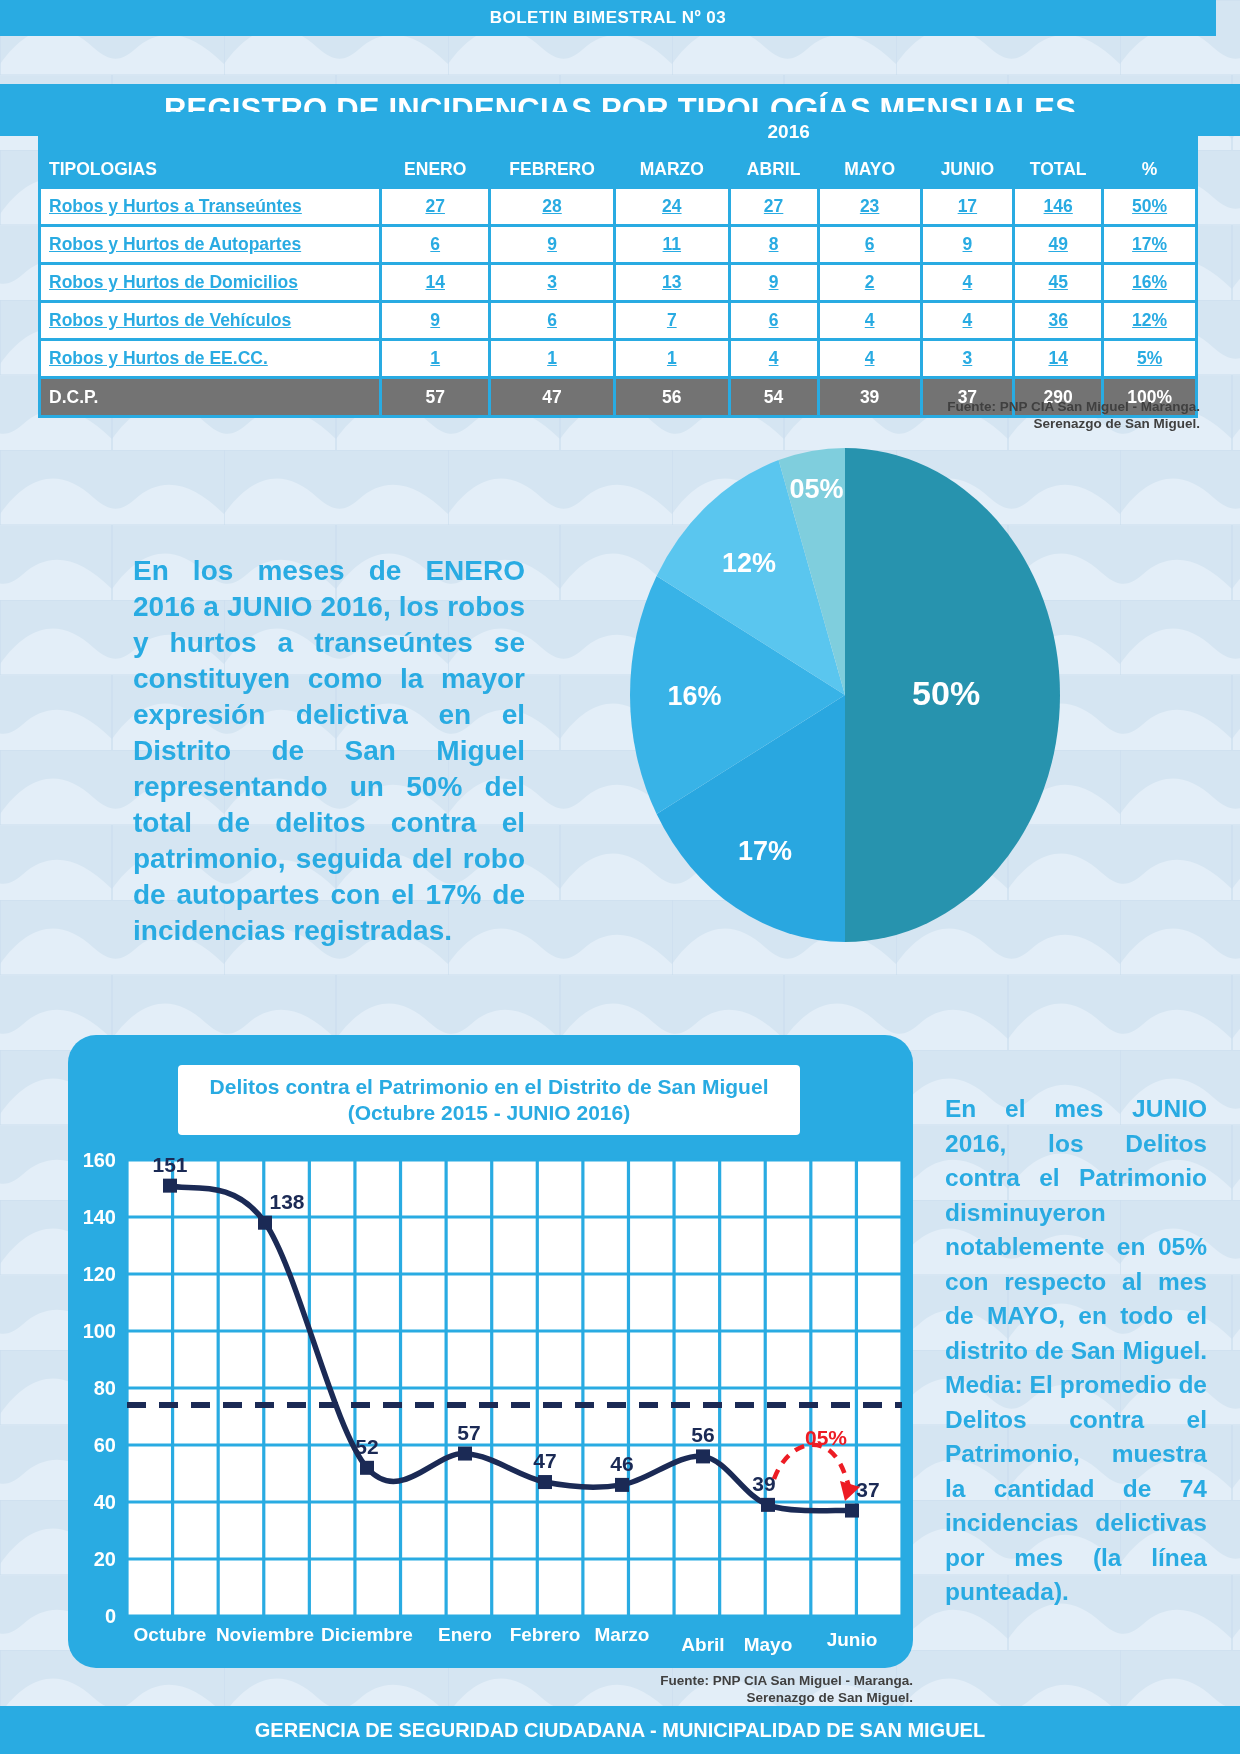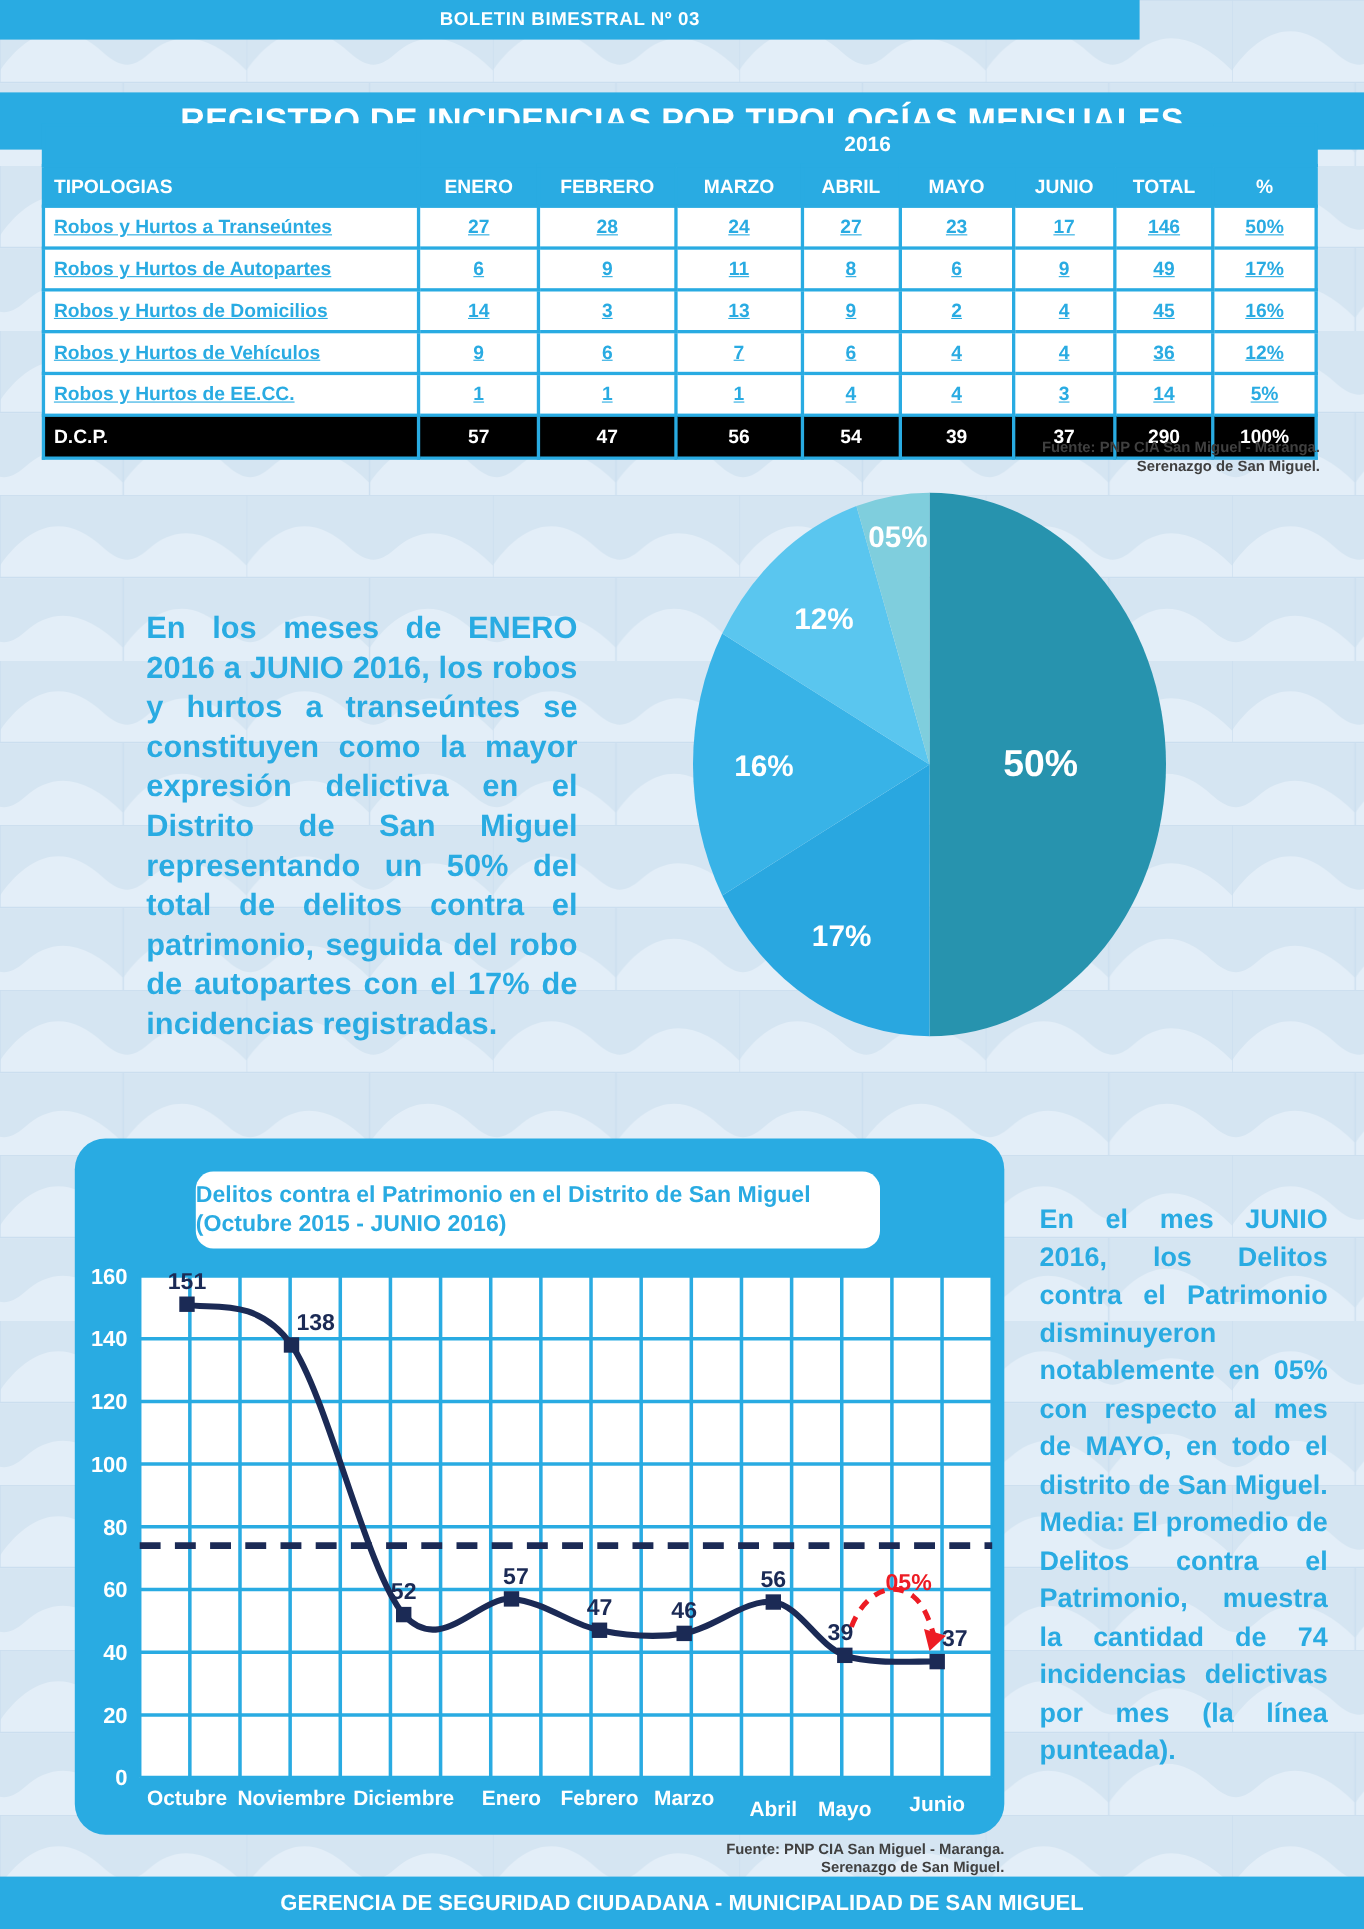--- a/index.html
+++ b/index.html
@@ -2,48 +2,48 @@
 <html><head>
 <meta charset="utf-8">
 <style>
   html,body{margin:0;padding:0;}
   body{
     width:1240px;height:1754px;position:relative;overflow:hidden;
     font-family:"Liberation Sans",sans-serif;background:#D5E5F2;
   }
   .abs{position:absolute;}
   .bluebar{background:#29ABE2;color:#fff;font-weight:bold;display:flex;align-items:center;justify-content:center;}
-  #top-banner{left:0;top:0;width:1036px;height:36px;font-size:17px;letter-spacing:.5px;}
+  #top-banner{left:0;top:0;width:1216px;height:36px;font-size:17px;letter-spacing:.5px;}
   #page-title{left:0;top:48px;width:1240px;height:52px;font-size:31px;letter-spacing:.2px;margin-top:36px;}
   #footer-bar{left:0;top:1706px;width:1240px;height:48px;font-size:20px;}
 
   
   #typology-table{left:38px;top:112px;width:1160px;border-collapse:collapse;table-layout:fixed;}
   #typology-table td,#typology-table th{border:3px solid #29ABE2;font-weight:bold;font-size:17.5px;padding:0;}
   #typology-table .hcell{background:#29ABE2;color:#fff;text-align:center;border-color:#29ABE2;}
   #typology-table .yrow td{height:34px;font-size:19px;}
   #typology-table .hrow td{height:34px;}
   #typology-table .tcell{background:#fff;color:#29ABE2;text-align:center;height:35px;text-decoration:underline;}
   #typology-table .tlabel{text-align:left;padding-left:8px;}
-  #typology-table .trow-total td{background:#000000;color:#fff;height:36px;text-align:center;}
+  #typology-table .trow-total td{background:#737373;color:#fff;height:36px;text-align:center;}
   #typology-table .trow-total .tlabel2{text-align:left;padding-left:8px;}
 
   .fuente{color:#404040;font-weight:bold;font-size:13.5px;text-align:right;line-height:17px;}
   #fuente-1{left:700px;top:398px;width:500px;}
   #fuente-2{left:413px;top:1672px;width:500px;}
 
   .para{color:#29ABE2;font-weight:bold;text-align:justify;}
   #intro-para{left:133px;top:505px;width:392px;font-size:28px;line-height:36px;margin-top:48px;}
   #outro-para{left:945px;top:1092px;width:262px;font-size:24.5px;line-height:34.5px;}
 
   #pie-svg{left:620px;top:440px;}
 
   #line-panel{left:68px;top:1035px;width:845px;height:633px;background:#29ABE2;border-radius:28px;}
-  #line-title-box{position:absolute;left:110px;top:30px;width:622px;height:70px;background:#fff;border-radius:16px;
-    display:flex;flex-direction:column;align-items:flex-start;justify-content:center;}
+  #line-title-box{position:absolute;left:110px;top:30px;width:622px;height:70px;background:#fff;border-radius:4px;
+    display:flex;flex-direction:column;align-items:center;justify-content:center;}
   #line-title-box div{color:#29ABE2;font-weight:bold;font-size:21px;line-height:26px;text-align:center;}
   #line-svg{position:absolute;left:0;top:0;}
 
   #bg-pattern{left:0;top:0;z-index:0;}
   .layer1{z-index:1;}
 </style>
 </head>
 <body>
 
 <svg id="bg-pattern" class="abs" width="1240" height="1754">

